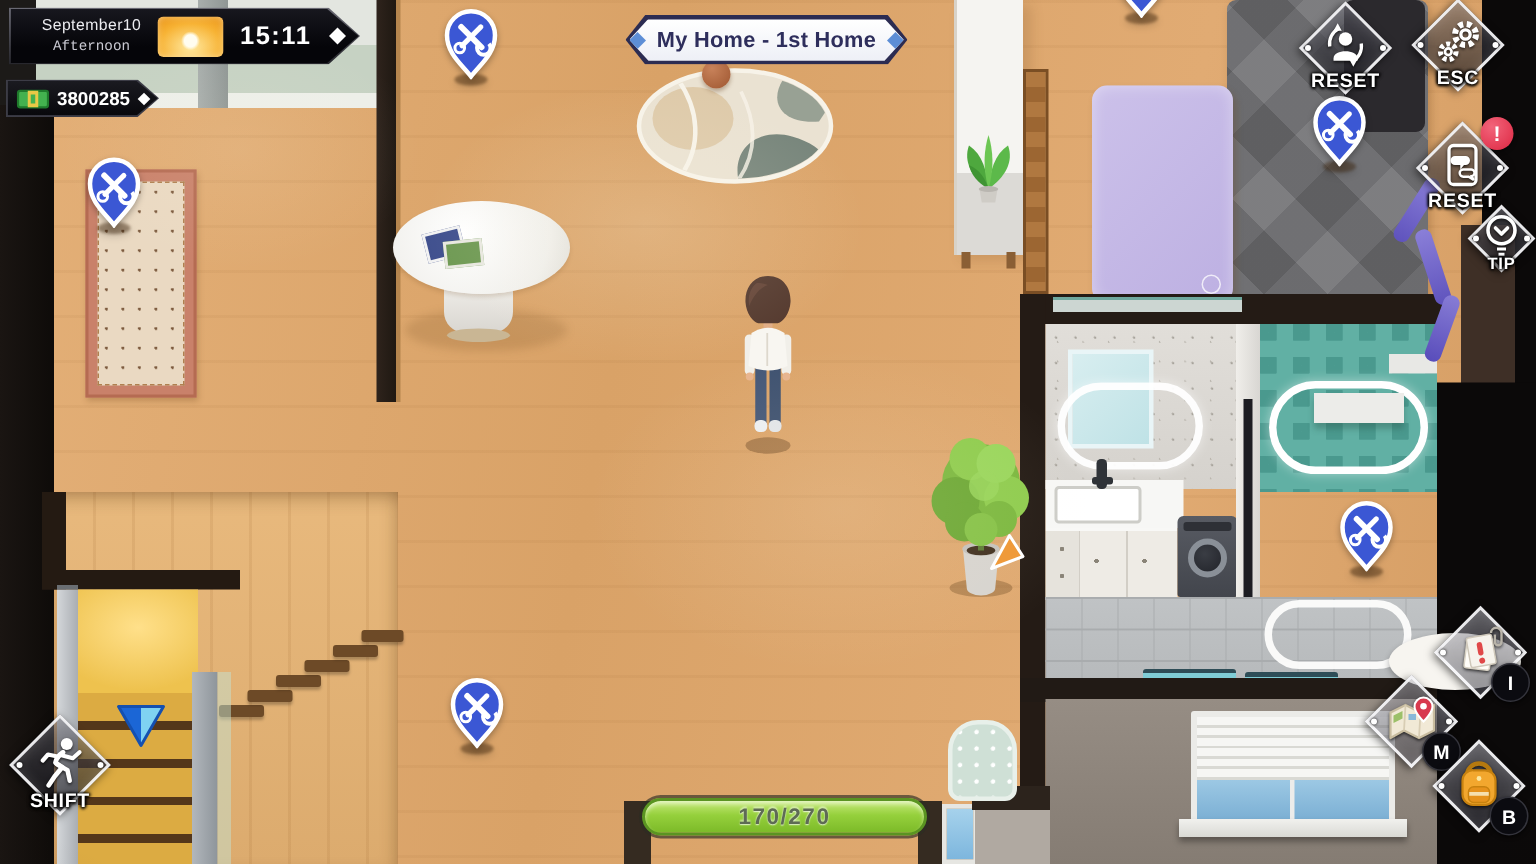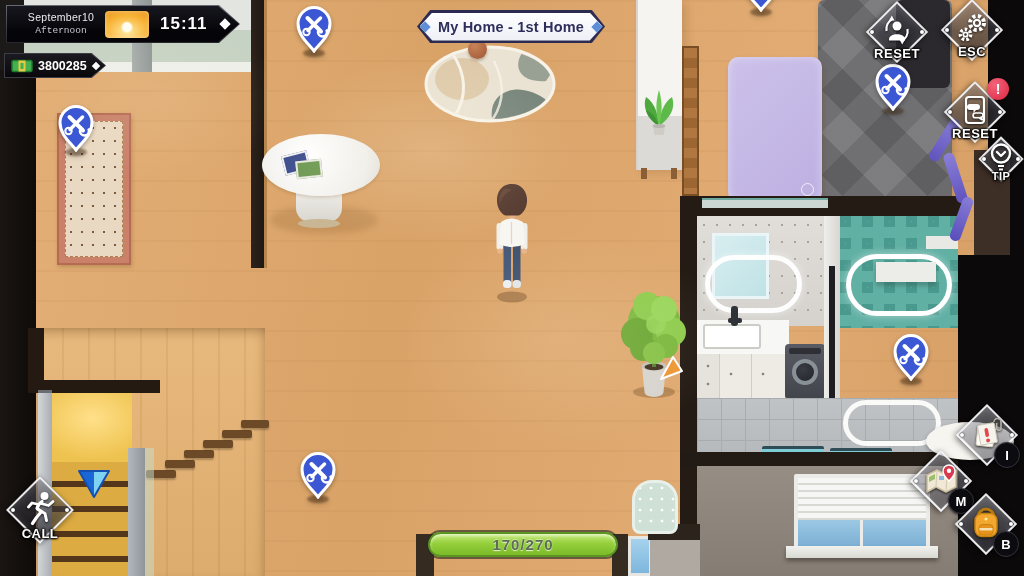--- a/index.html
+++ b/index.html
@@ -475,21 +475,21 @@
       <span class="dicon">
         <svg width="36" height="36" viewBox="0 0 36 36">
             <circle cx="22.5" cy="6" r="4" fill="#fff"></circle>
             <path d="M20 11.5 C17 13.5 15.5 15.5 15 18.5 L19.5 21.5 L14.5 27.5 L10.5 33.5" stroke="#fff" stroke-width="3.2" fill="none" stroke-linecap="round" stroke-linejoin="round"></path>
             <path d="M16 19.5 L23 23.5 L24.5 30.5" stroke="#fff" stroke-width="3" fill="none" stroke-linecap="round" stroke-linejoin="round"></path>
             <path d="M19 13.5 L26.5 15.5 L31 11.5" stroke="#fff" stroke-width="2.8" fill="none" stroke-linecap="round" stroke-linejoin="round"></path>
             <path d="M17 14.5 L10 13 L6.5 17" stroke="#fff" stroke-width="2.8" fill="none" stroke-linecap="round" stroke-linejoin="round"></path>
           </svg>
       </span>
     </div>
-    <div class="dlabel">CALL</div>
+    <div class="dlabel">SHIFT</div>
   </div>
 
   <div class="dbtn keybtn" style="left:949px;top:405px;">
     <div class="dwrap">
         <div class="dshape"></div>
       <div class="ddot l"></div>
         <div class="ddot r"></div>
       <span class="dicon">
         <svg width="34" height="34" viewBox="0 0 34 34">
             <rect x="7" y="11" width="17" height="19" rx="1.5" fill="#fffdf8" stroke="#d8d2c4" transform="rotate(7 15 20)"></rect>

